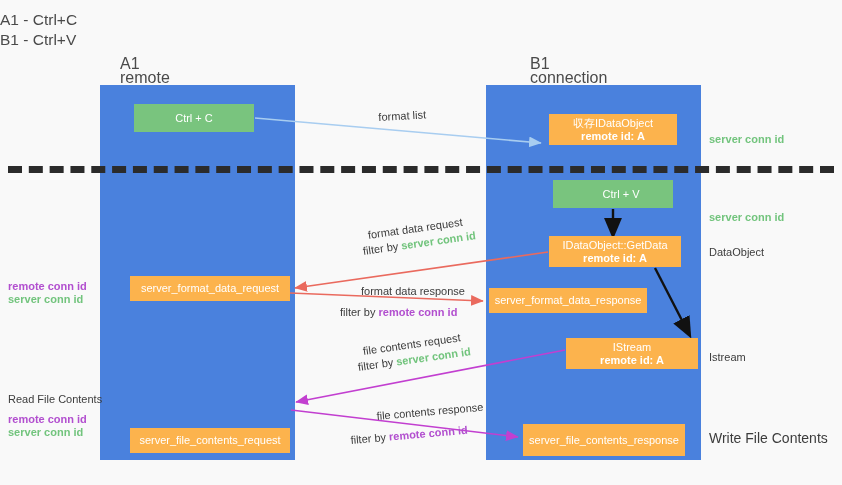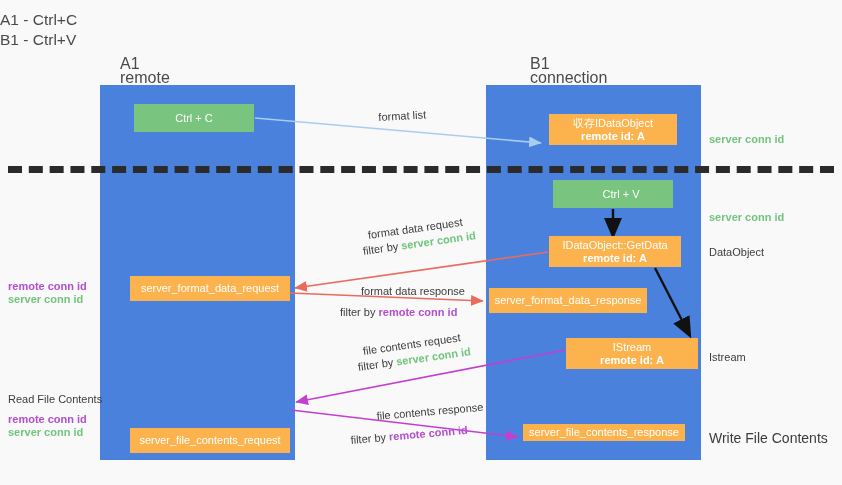--- a/index.html
+++ b/index.html
@@ -51,21 +51,21 @@
   .node .l2{font-size:11px;font-weight:bold;}
 
   #n-ctrlc{left:134px;top:104px;width:120px;height:28px;}
   #n-ctrlv{left:553px;top:180px;width:120px;height:28px;padding-left:16px;}
   #n-idataobject{left:549px;top:114px;width:128px;height:31px;}
   #n-getdata{left:549px;top:236px;width:132px;height:31px;}
   #n-istream{left:566px;top:338px;width:132px;height:31px;}
   #n-fmt-req{left:130px;top:276px;width:160px;height:25px;}
   #n-fmt-resp{left:489px;top:288px;width:158px;height:25px;}
   #n-file-req{left:130px;top:393px;width:160px;height:25px;margin-top:35px;}
-  #n-file-resp{left:523px;top:424px;width:162px;height:17px;}
+  #n-file-resp{left:523px;top:424px;width:162px;height:32px;}
 
   
   .ann{position:absolute;font-size:11px;line-height:14px;color:#3c3c3c;white-space:nowrap;}
   .green-txt{color:#72c47d;font-weight:bold;}
   .purple-txt{color:#b24fcf;font-weight:bold;}
 
   #a-rconn-1{left:8px;top:279px;color:#b24fcf;font-weight:bold;font-size:11px;}
   #a-sconn-1{left:8px;top:292px;color:#72c47d;font-weight:bold;font-size:11px;}
   #a-readfile{left:8px;top:392px;font-size:11px;color:#3c3c3c;}
   #a-rconn-2{left:8px;top:412px;color:#b24fcf;font-weight:bold;font-size:11px;}

